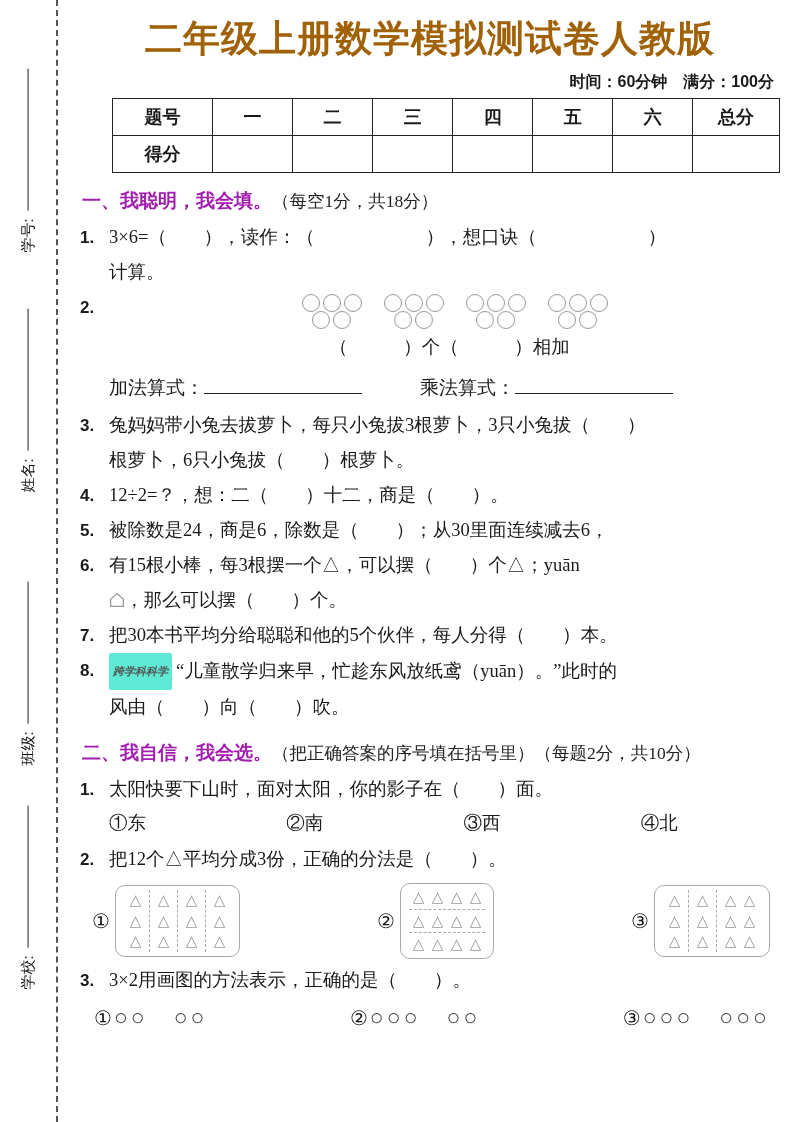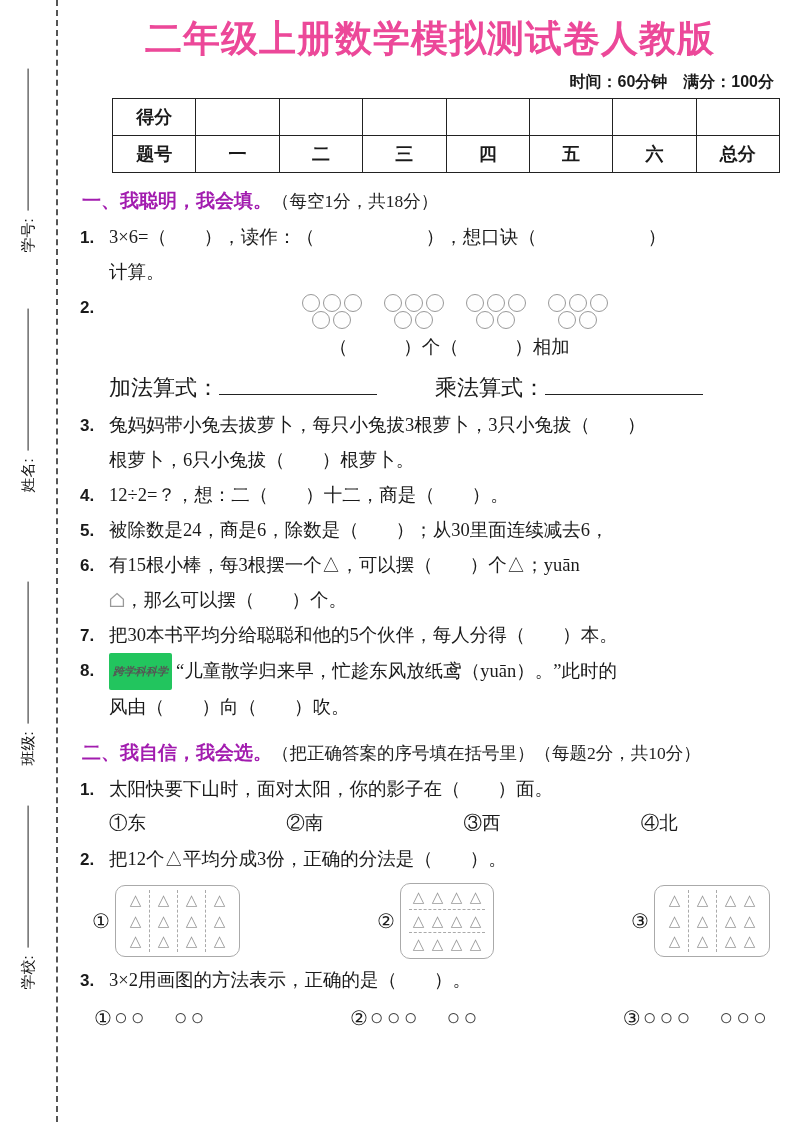--- a/index.html
+++ b/index.html
@@ -17,21 +17,21 @@
                 font-family:"Liberation Sans", sans-serif; font-size:15px; color:#111; }
   .side-line { display:inline-block; width:142px; height:1px; border-bottom:1.7px solid #222; }
   .sf1 { top:60px;  height:200px; }
   .sf2 { top:300px; height:200px; }
   .sf3 { top:573px; height:200px; }
   .sf4 { top:795px; height:205px; }
 
   
   .content { position:absolute; left:70px; top:0; width:714px; padding:14px 4px 0 10px; }
   h1 { font-family:"Liberation Sans", sans-serif; font-weight:900; font-size:37px;
-       letter-spacing:1px; text-align:center; line-height:50px; color:#ec4899; }
+       letter-spacing:1px; text-align:center; line-height:50px; color:#a16207; }
   h2 { font-family:"Liberation Sans", sans-serif; font-weight:800; font-size:29px;
        text-align:center; line-height:44px; margin-top:4px; color:#000; }
   .meta { text-align:right; font-family:"Liberation Sans", sans-serif; font-weight:700;
           font-size:16px; margin:8px 6px 5px 0; }
 
   table.score { border-collapse:collapse; width:668px; margin-left:32px; table-layout:fixed; }
   table.score td { border:1.6px solid #222; height:37px; text-align:center;
                    font-family:"Liberation Sans", sans-serif; font-weight:600; font-size:18px; }
   td.c0 { width:15%; } td.cm { width:12%; } td.cl { width:13%; }
 
@@ -46,26 +46,26 @@
   .q-cont { margin-left:29px; line-height:35px; font-size:18.5px; }
 
   
   .circle-area { display:flex; justify-content:center; margin:4px 0 2px 20px; }
   .cgroup { margin:0 11px; }
   .crow { display:flex; justify-content:center; gap:3px; }
   .crow + .crow { margin-top:-1px; }
   .circle { width:18px; height:18px; border:1.7px solid #999; border-radius:50%;
             background:#fefefe; display:inline-block; }
   .circle-caption { text-align:center; font-size:18.5px; line-height:33px; margin-left:10px; }
-  .formula-line { margin:6px 0 2px 29px; font-size:22px; line-height:36px; }
+  .formula-line { margin:6px 0 2px 29px; font-size:19px; line-height:36px; }
   .blank { display:inline-block; width:158px; border-bottom:1.6px solid #222; height:15px; }
   .formula-gap { display:inline-block; width:58px; }
 
   .badge { display:inline-block; font-family:"Liberation Sans", sans-serif; font-style:italic;
-           font-weight:700; font-size:11px; color:#555; background:#22c55e;
+           font-weight:700; font-size:11px; color:#555; background:#5eead4;
            border-radius:2px; padding:1px 4px; margin-right:4px; vertical-align:2px; }
 
   .pent-icon svg { vertical-align:-2px; }
 
   
   .opt-row { display:flex; margin:0 0 2px 29px; font-size:18.5px; line-height:33px;gap:38px; }
   .opt-row .opt { flex:1; }
 
   
   .tri-row { display:flex; align-items:center; justify-content:space-between;
@@ -120,39 +120,39 @@
   </aside>
 
   <main class="content">
 
     <h1>二年级上册数学模拟测试卷人教版</h1>
     <div class="meta">时间：60分钟　满分：100分</div>
 
     <table class="score">
       <tbody>
           <tr>
-        <td>得分</td>
-        <td></td>
-        <td></td>
-        <td></td>
-        <td></td>
-        <td></td>
-        <td></td>
-        <td></td>
-      </tr>
-      <tr>
         <td class="c0">题号</td>
         <td class="cm">一</td>
         <td class="cm">二</td>
         <td class="cm">三</td>
         <td class="cm">四</td>
         <td class="cm">五</td>
         <td class="cm">六</td>
         <td class="cl">总分</td>
       </tr>
+      <tr>
+        <td>得分</td>
+        <td></td>
+        <td></td>
+        <td></td>
+        <td></td>
+        <td></td>
+        <td></td>
+        <td></td>
+      </tr>
     </tbody>
       </table>
 
     <div class="sec-head">
       <span class="sec-title">一、我聪明，我会填。</span><span class="sec-note">（每空1分，共18分）</span>
     </div>
 
     <div class="q-line">
       <span class="q-num">1.</span>
       <span class="q-text">3×6=（　　），读作：（　　　　　　），想口诀（　　　　　　）</span>

